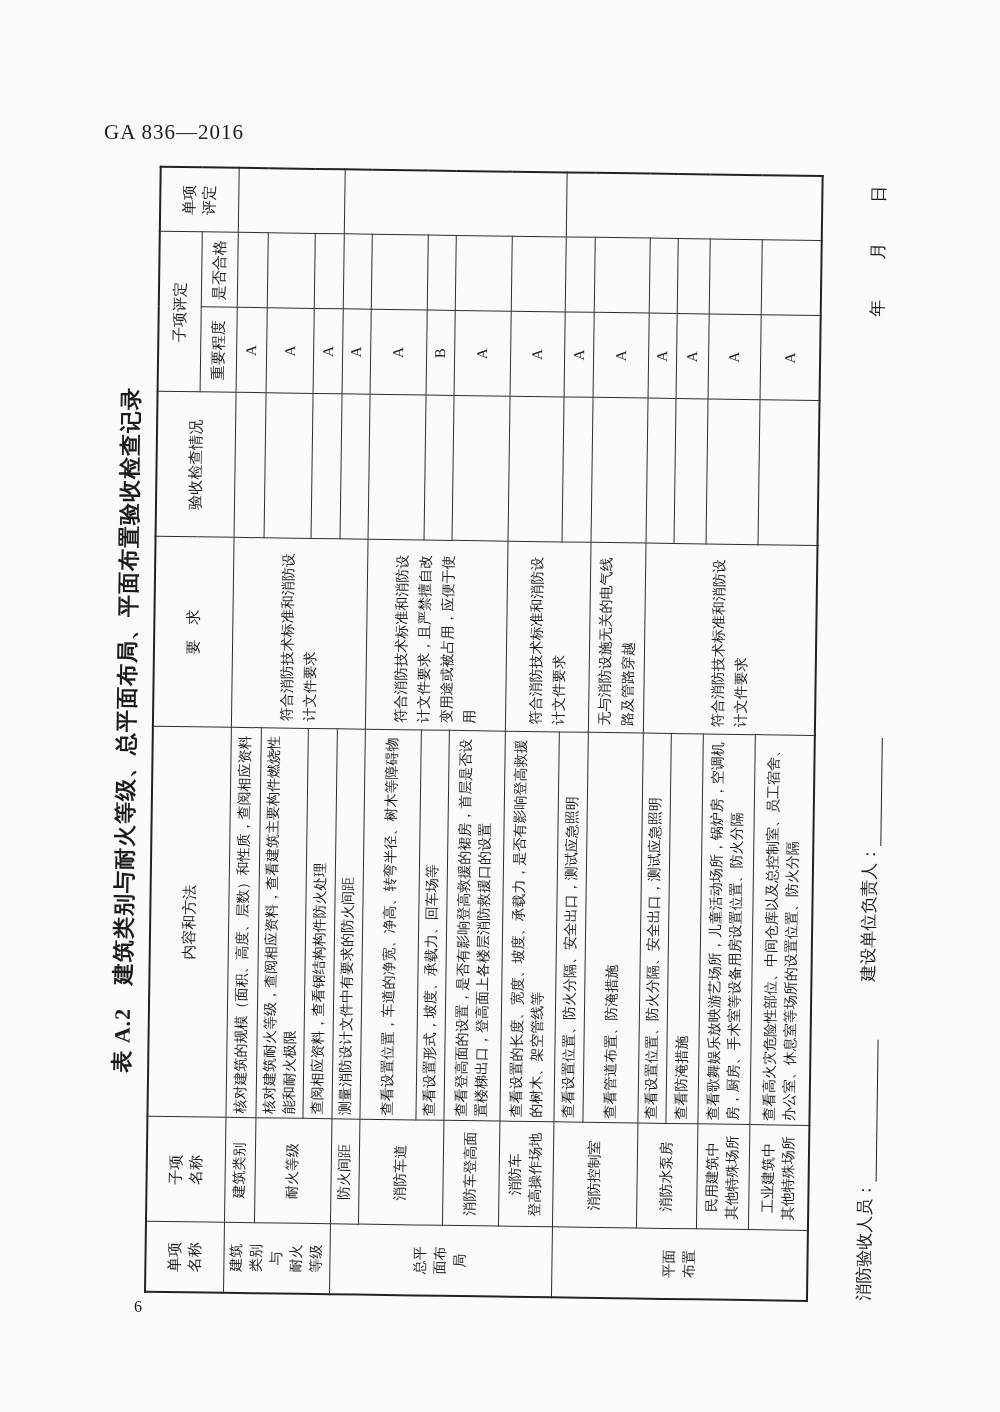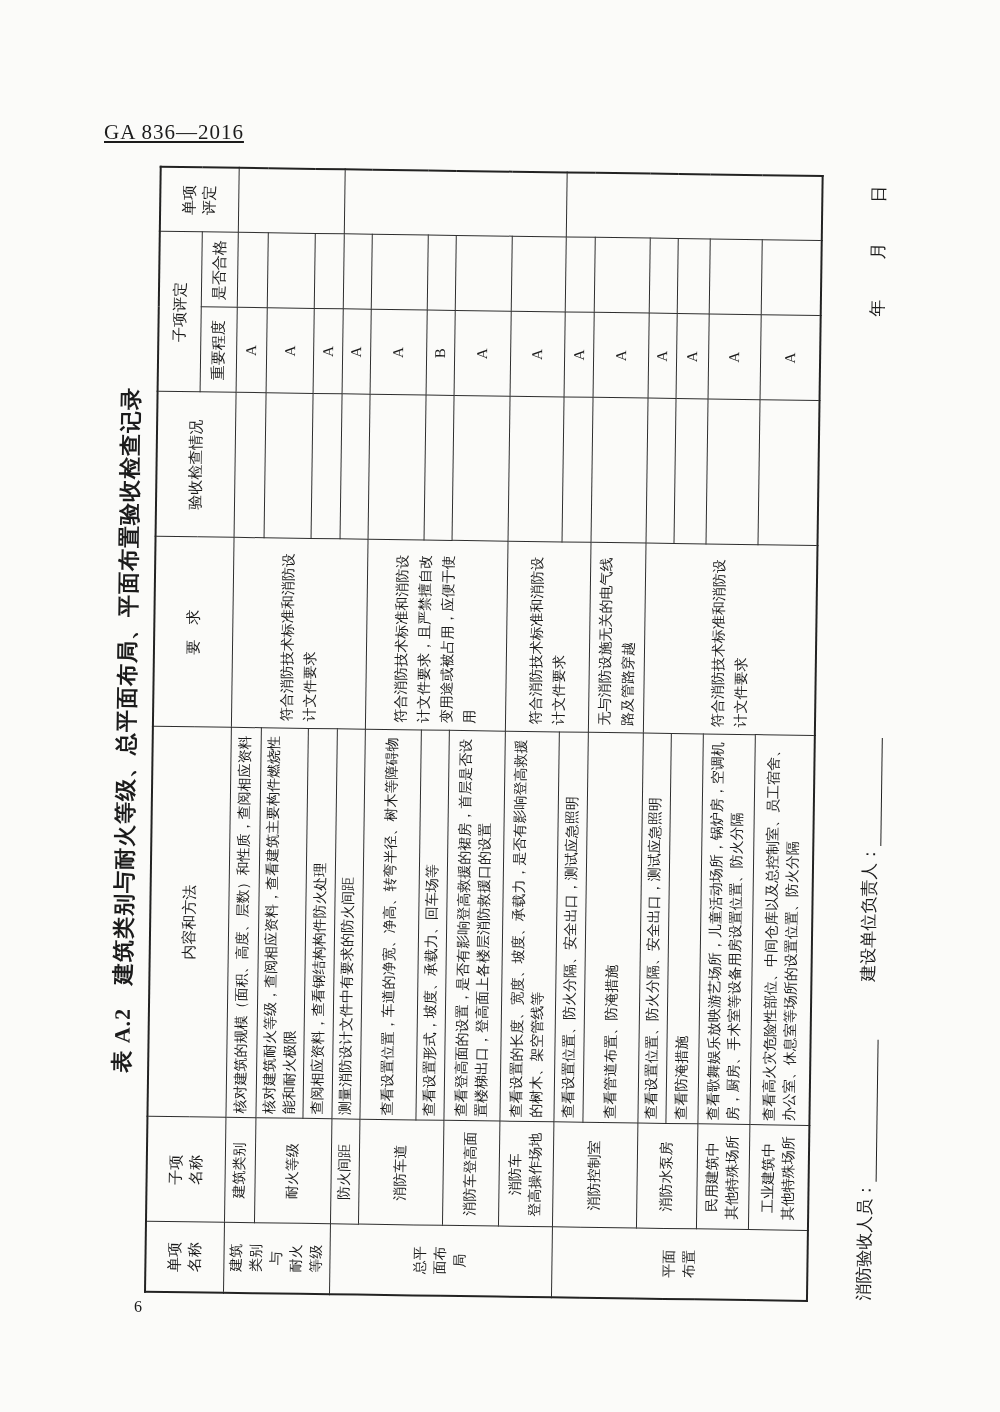--- a/index.html
+++ b/index.html
@@ -1,19 +1,19 @@
 <!DOCTYPE html>
 <html><head>
 <meta charset="utf-8">
 <style>
   html,body{margin:0;padding:0;}
   body{width:1000px;height:1412px;position:relative;background:#fbfbf9;overflow:hidden;
        font-family:"Liberation Serif","DejaVu Serif",serif;color:#1b1b1b;}
   .doc-code{position:absolute;left:104px;top:120px;font-size:21px;letter-spacing:1px;
-       font-family:"Liberation Serif",serif;text-decoration:underline;}
+       font-family:"Liberation Serif",serif;}
   .page-num{position:absolute;left:134px;top:1298px;font-size:16px;}
   
   .rot{position:absolute;left:98px;top:1292px;width:1125px;height:778px;
        transform:rotate(-89.2deg);transform-origin:0 0;}
   .tbl-title{text-align:center;font-size:22px;font-weight:bold;letter-spacing:1px;
        padding:6px 0 10px 0;white-space:nowrap;}
   table{border-collapse:collapse;table-layout:fixed;width:1125px;}
   th,td{border:1px solid #2e2e2e;padding:2px 3px;font-size:14px;line-height:20px;
        text-align:center;vertical-align:middle;overflow:hidden;}
   table{border:2px solid #222;}

